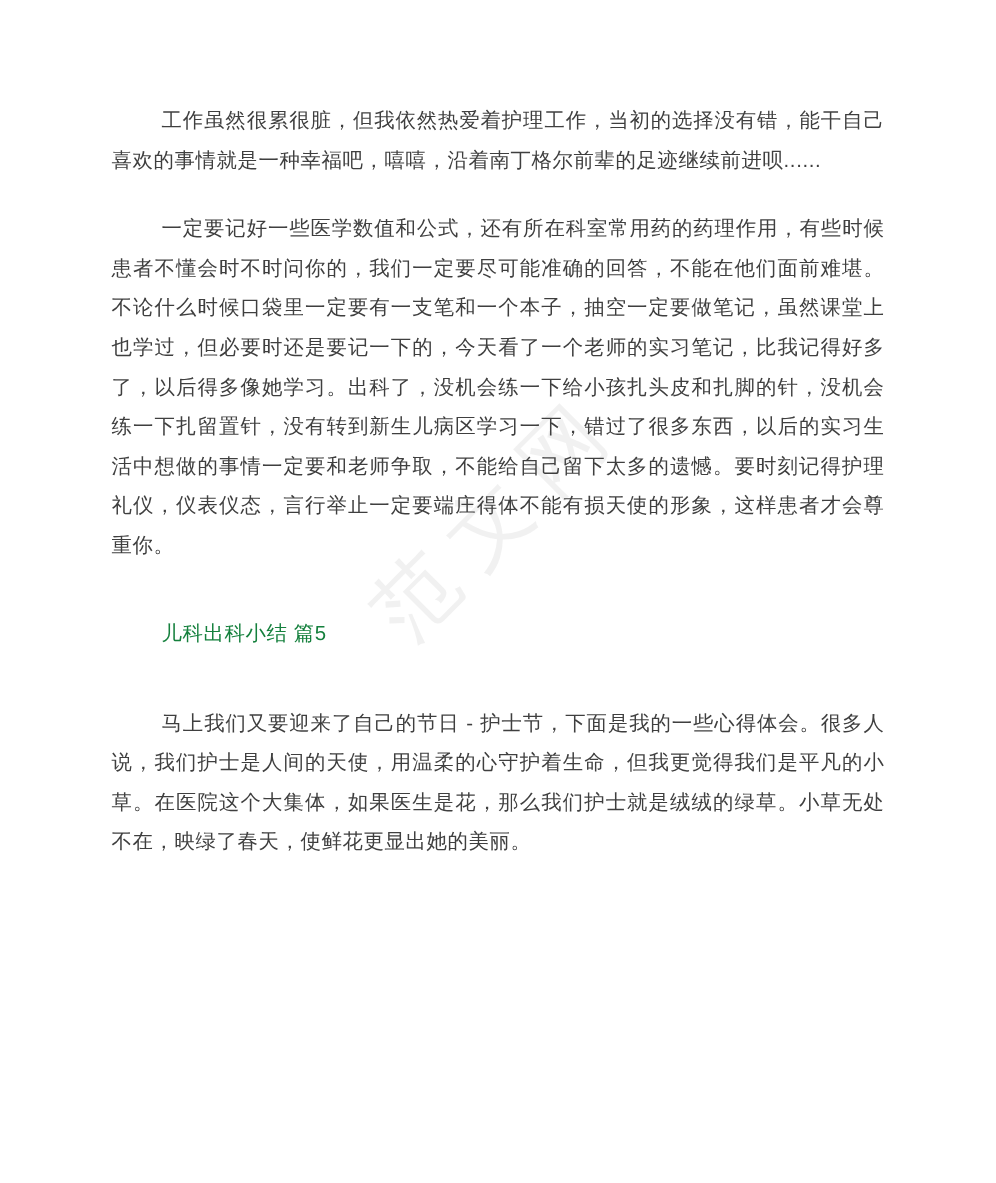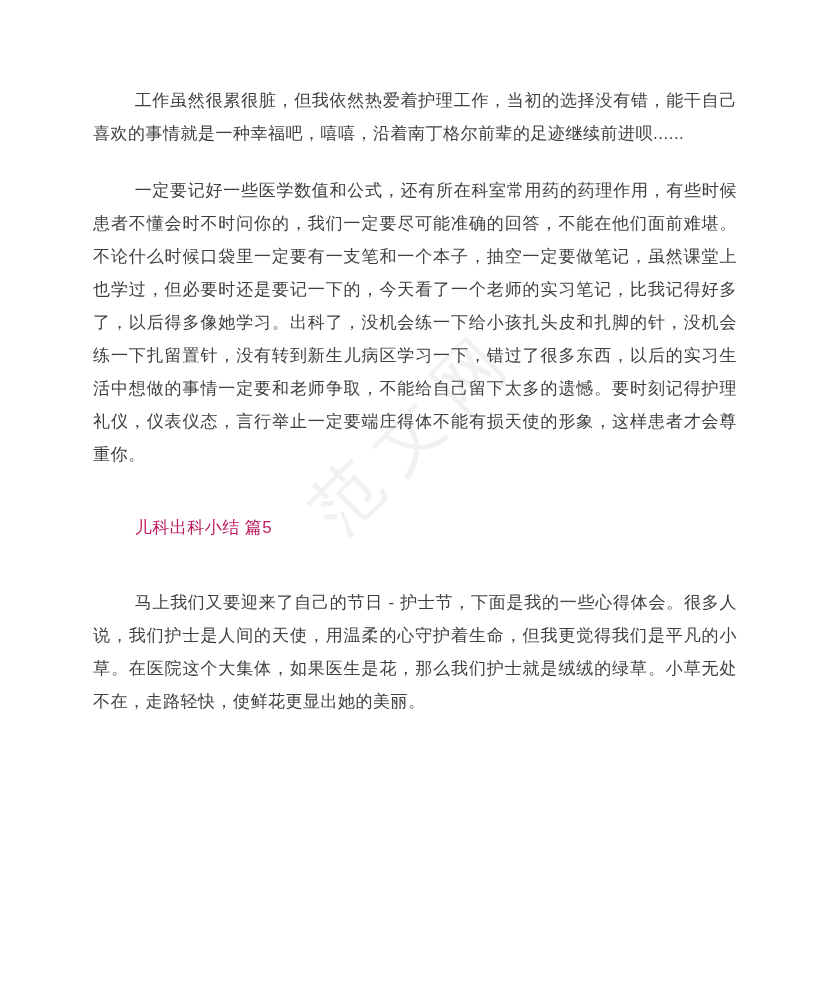--- a/index.html
+++ b/index.html
@@ -37,21 +37,21 @@
       letter-spacing: 0.5px;
       word-break: break-all;
     }
     .heading {
       font-size: 17px;
       line-height: 33px;
       text-indent: 2.45em;
       margin: 40px 0 42px 0;
       font-weight: 400;
       letter-spacing: 0.5px;
-      color: #be185d;
+      color: #15803d;
     }
     .watermark {
       position: absolute;
       left: 285px;
       top: 385px;
       z-index: 1;
       transform: rotate(-45deg);
       transform-origin: center center;
       font-size: 68px;
       letter-spacing: 18px;
@@ -63,15 +63,15 @@
   </style>
 </head>
 <body>
 
 <main class="page">
   <div class="watermark">范文网</div>
   <div class="doc-content" id="doc-content">
       <p class="para">工作虽然很累很脏，但我依然热爱着护理工作，当初的选择没有错，能干自己喜欢的事情就是一种幸福吧，嘻嘻，沿着南丁格尔前辈的足迹继续前进呗......</p>
       <p class="para">一定要记好一些医学数值和公式，还有所在科室常用药的药理作用，有些时候患者不懂会时不时问你的，我们一定要尽可能准确的回答，不能在他们面前难堪。不论什么时候口袋里一定要有一支笔和一个本子，抽空一定要做笔记，虽然课堂上也学过，但必要时还是要记一下的，今天看了一个老师的实习笔记，比我记得好多了，以后得多像她学习。出科了，没机会练一下给小孩扎头皮和扎脚的针，没机会练一下扎留置针，没有转到新生儿病区学习一下，错过了很多东西，以后的实习生活中想做的事情一定要和老师争取，不能给自己留下太多的遗憾。要时刻记得护理礼仪，仪表仪态，言行举止一定要端庄得体不能有损天使的形象，这样患者才会尊重你。</p>
       <h2 class="heading">儿科出科小结 篇5</h2>
-      <p class="para">马上我们又要迎来了自己的节日 - 护士节，下面是我的一些心得体会。很多人说，我们护士是人间的天使，用温柔的心守护着生命，但我更觉得我们是平凡的小草。在医院这个大集体，如果医生是花，那么我们护士就是绒绒的绿草。小草无处不在，走路轻快，使鲜花更显出她的美丽。</p>
+      <p class="para">马上我们又要迎来了自己的节日 - 护士节，下面是我的一些心得体会。很多人说，我们护士是人间的天使，用温柔的心守护着生命，但我更觉得我们是平凡的小草。在医院这个大集体，如果医生是花，那么我们护士就是绒绒的绿草。小草无处不在，映绿了春天，使鲜花更显出她的美丽。</p>
     </div>
 </main>
 
 </body></html>

